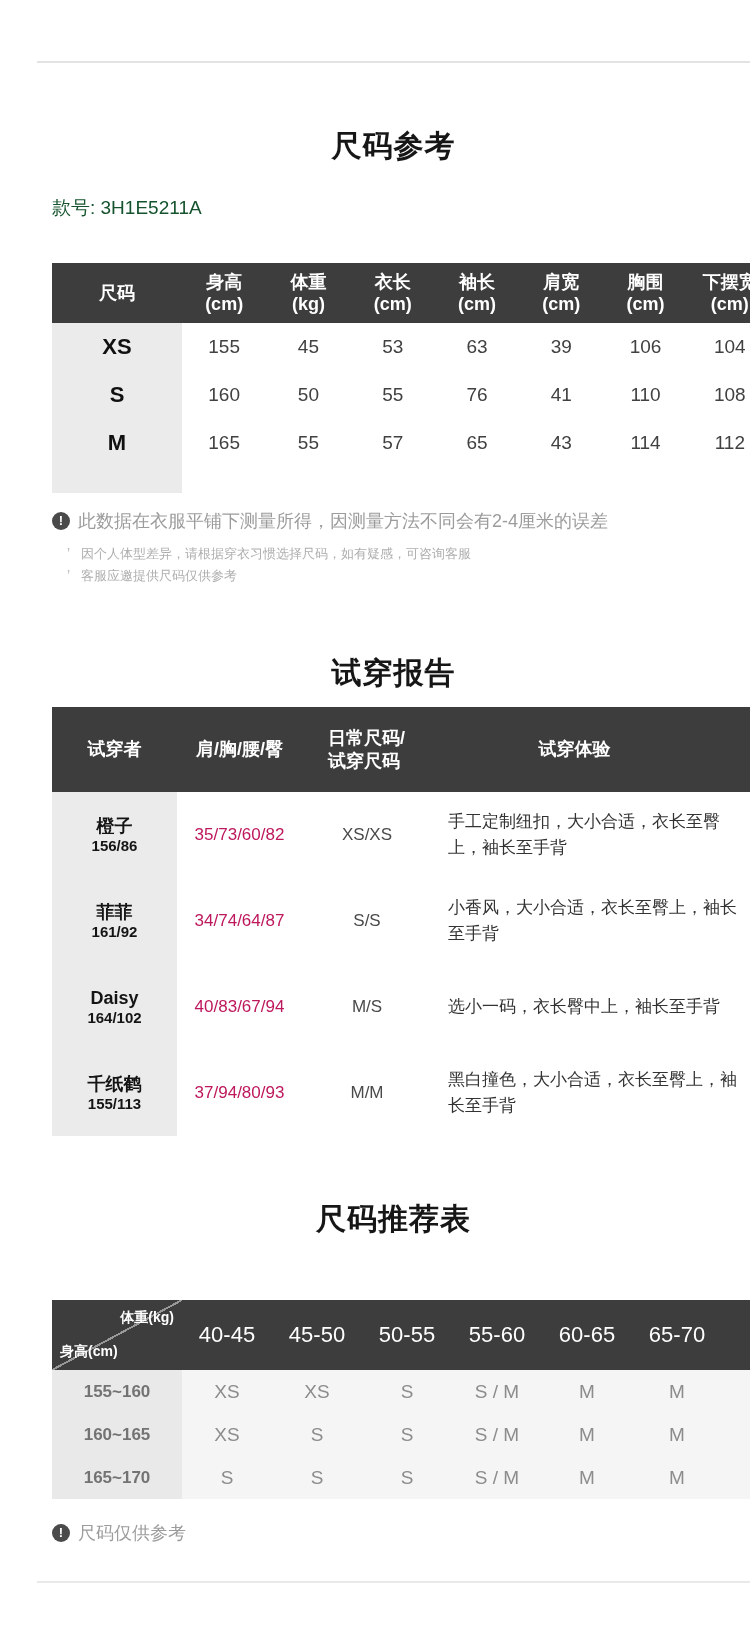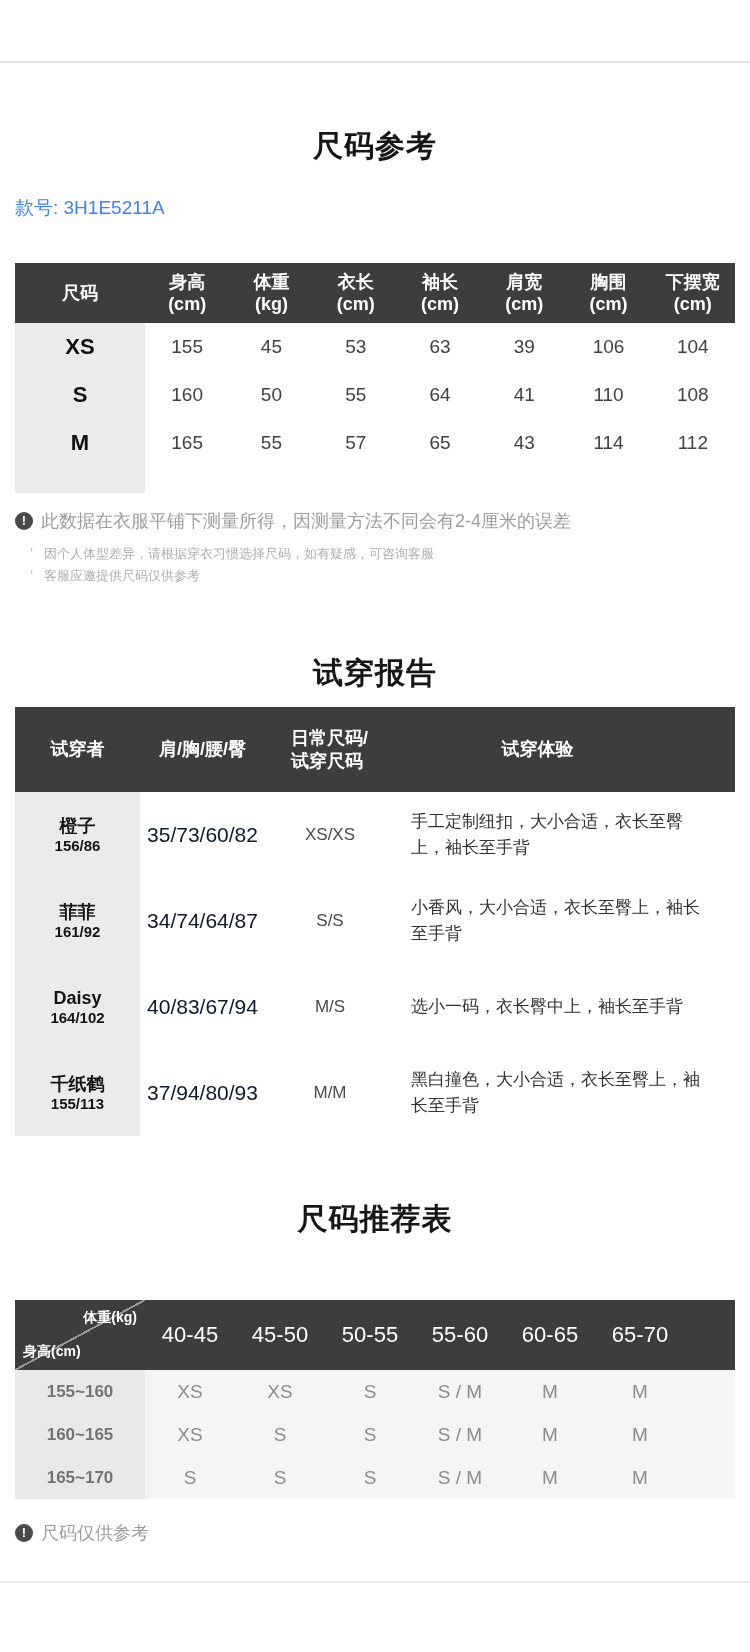--- a/index.html
+++ b/index.html
@@ -1,27 +1,27 @@
 <!DOCTYPE html>
 <html><head>
 <meta charset="utf-8">
 <style>
   * { box-sizing: border-box; }
   html,body { margin:0; padding:0; background:#fff; }
   body { font-family:"Liberation Sans","DejaVu Sans",sans-serif; }
-  .page { width:750px; height:1652px; overflow:hidden; background:#fff; position:relative; }
+  .page { width:750px; height:1652px; overflow:hidden; background:#fff; position:relative;padding-left:37px; }
 
   .top-strip { height:63px; border-bottom:2px solid #e3e3e3; }
 
   .sec-title { font-size:30px; font-weight:700; color:#161616; text-align:center; line-height:34px; letter-spacing:1px; }
   #title-1 { margin-top:66px; }
   #title-2 { margin-top:69px; }
   #title-3 { margin-top:66px; }
 
-  .style-no { margin:32px 15px 0; font-size:19px; color:#3b82f6; }
+  .style-no { margin:32px 15px 0; font-size:19px; color:#14532d; }
 
   table { border-collapse:collapse; table-layout:fixed; width:720px; }
   td, th { padding:0; }
 
   
   .t1 { margin:42px 15px 0; }
   .t1 thead th { background:#3d3d3d; color:#fff; font-size:18px; font-weight:700; height:60px; line-height:22px; text-align:center; vertical-align:middle; }
   .t1 tbody td { height:48px; text-align:center; vertical-align:middle; }
   .t1 .size-cell { background:#ebebeb; font-size:22px; font-weight:700; color:#101010; }
   .t1 .val { font-size:19px; color:#414141; }
@@ -36,21 +36,21 @@
 
   
   .t2 { margin:17px 15px 0; }
   .t2 thead th { background:#3d3d3d; color:#fff; font-size:18px; font-weight:700; height:85px; vertical-align:middle; text-align:center; line-height:23px; }
   .t2 thead th.h-size { text-align:left; padding-left:26px; }
   .t2 thead th.h-exp { padding-right:55px; }
   .t2 tbody td { height:86px; vertical-align:middle; text-align:center; }
   .t2 .tester-cell { background:#ebebeb; }
   .t2 .tester-name { font-size:18px; font-weight:700; color:#141414; line-height:22px; }
   .t2 .tester-body { font-size:15px; font-weight:700; color:#141414; line-height:18px; }
-  .t2 .meas { font-size:21px; color:#0f172a; }
+  .t2 .meas { font-size:17px; color:#be185d; }
   .t2 .fitsize { font-size:17px; color:#4a4a4a; }
   .t2 .exp { font-size:17px; color:#333; text-align:left; padding:0 20px 0 16px; line-height:26px; }
 
   
   .t3 { margin:64px 15px 0; }
   .t3 thead th { background:#3d3d3d; height:70px; vertical-align:middle; }
   .t3 .corner { position:relative;
     background-image:linear-gradient(to bottom right, transparent calc(50% - 1px), #989898 calc(50% - 1px), #989898 calc(50% + 1px), transparent calc(50% + 1px)); }
   .t3 .corner-top { position:absolute; top:9px; right:8px; font-size:14px; font-weight:700; color:#fff; }
   .t3 .corner-bottom { position:absolute; bottom:9px; left:8px; font-size:14px; font-weight:700; color:#fff; }
@@ -127,21 +127,21 @@
         <td class="val">63</td>
         <td class="val">39</td>
         <td class="val">106</td>
         <td class="val">104</td>
       </tr>
       <tr>
         <td class="size-cell">S</td>
         <td class="val">160</td>
         <td class="val">50</td>
         <td class="val">55</td>
-        <td class="val">64</td>
+        <td class="val">76</td>
         <td class="val">41</td>
         <td class="val">110</td>
         <td class="val">108</td>
       </tr>
       <tr>
         <td class="size-cell">M</td>
         <td class="val">165</td>
         <td class="val">55</td>
         <td class="val">57</td>
         <td class="val">65</td>

